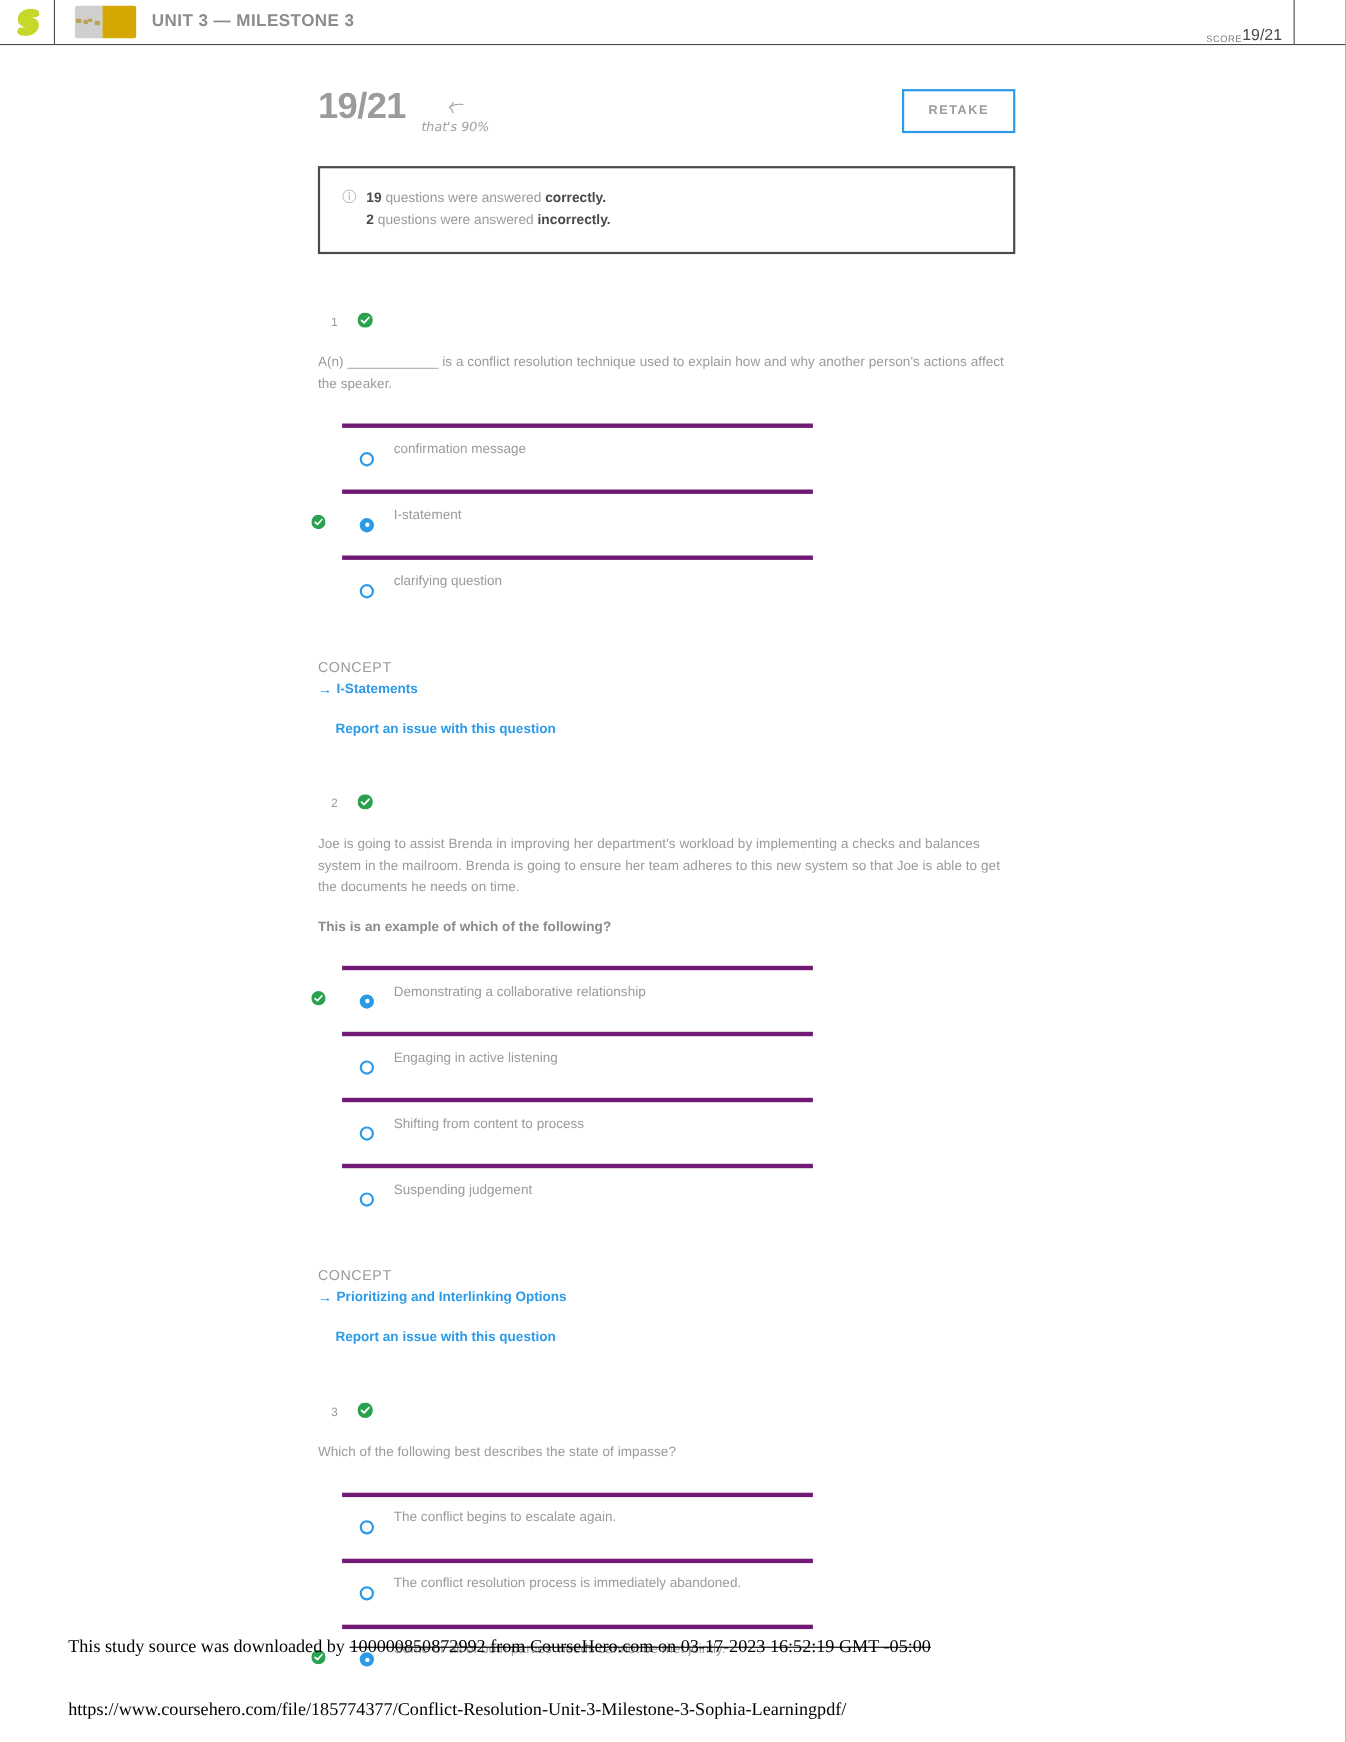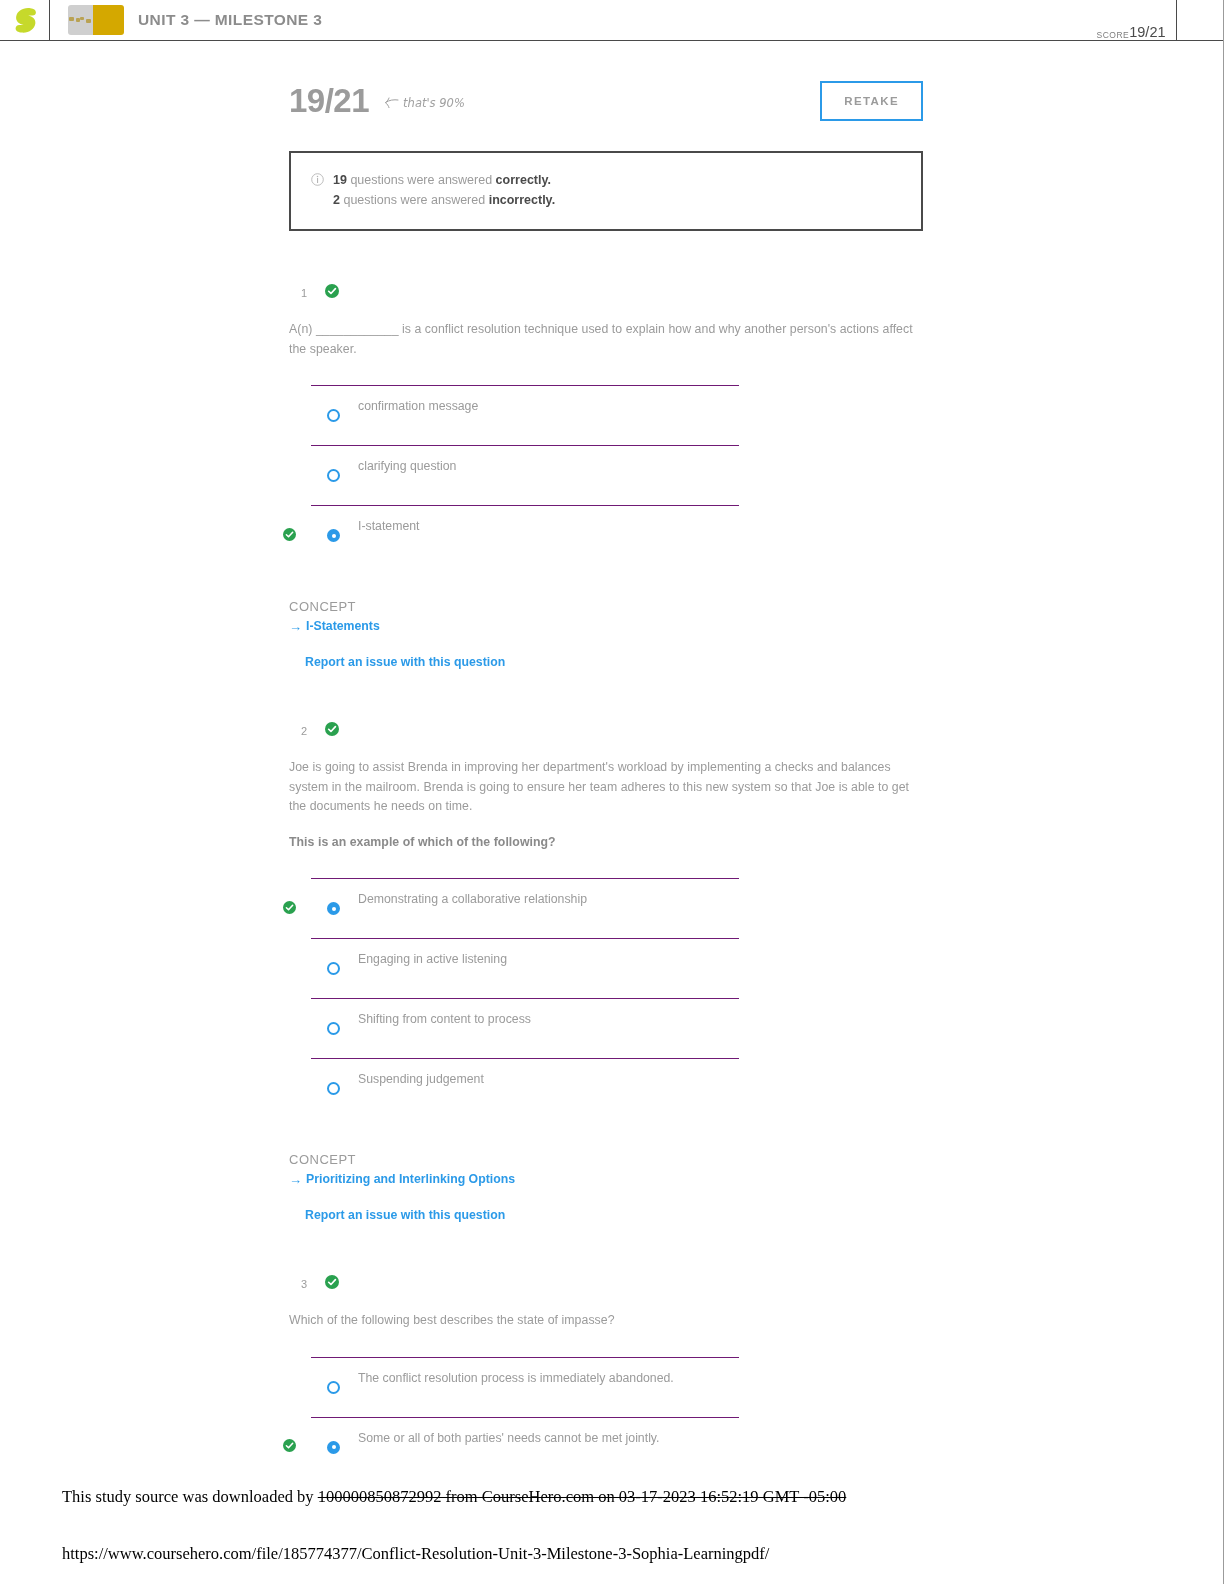--- a/index.html
+++ b/index.html
@@ -138,20 +138,21 @@
   .handwritten {
     display: flex;
     align-items: center;
     gap: 4px;
     color: #a0a0a0;
     font-size: 11.5px;
     font-style: italic;
     font-family: "DejaVu Sans", sans-serif;
     position: relative;
     top: -3px;
+    flex-direction: column;
   }
   .hand-arrow { width: 16px; height: 12px; display:block; }
   .retake-btn {
     border: 2px solid #2b9ae8;
     background: #ffffff;
     color: #9b9b9b;
     font-size: 11.5px;
     font-weight: bold;
     letter-spacing: 1.4px;
     padding: 12px 22px;
@@ -208,21 +209,21 @@
 
   .options {
     margin-top: 26px;
     padding-left: 0px;
   }
   .option-row {
     position: relative;
     display: flex;
     align-items: center;
     min-height: 60px;
-    border-top: 1px solid #701a75;
+    border-top: 4px solid #701a75;
     margin-left: 22px;
     width: 428px;
     box-sizing: border-box;
   }
   .option-row:last-child { }
   .correct-marker {
     position: absolute;
     left: -28px;
     top: 50%;
     transform: translateY(-50%);
@@ -386,32 +387,32 @@
   </svg></span>
     </div>
         <div class="q-text">A(n) ____________ is a conflict resolution technique used to explain how and why another person's actions affect the speaker.</div>
         <div class="options">
           <div class="option-row">
 
       <span class="radio"></span>
       <span class="option-label">confirmation message</span>
     </div>
           <div class="option-row">
-
-      <span class="radio"></span>
-      <span class="option-label">clarifying question</span>
-    </div>
-          <div class="option-row">
       <span class="correct-marker">
   <svg width="13" height="13" viewBox="0 0 16 16" xmlns="http://www.w3.org/2000/svg">
     <circle cx="8" cy="8" r="8" fill="#2aa14f"></circle>
     <path d="M4.2 8.3 L6.8 10.8 L11.9 5.3" stroke="#ffffff" stroke-width="1.9" fill="none" stroke-linecap="round" stroke-linejoin="round"></path>
   </svg></span>
       <span class="radio selected"></span>
       <span class="option-label">I-statement</span>
+    </div>
+          <div class="option-row">
+
+      <span class="radio"></span>
+      <span class="option-label">clarifying question</span>
     </div>
         </div>
         <div class="concept-block">
         <div class="concept-title">CONCEPT</div>
         <a class="concept-link">
           <span class="arrow-right">→</span>
           <span>I-Statements</span>
         </a>
         <a class="report-link">Report an issue with this question</a>
       </div>
@@ -469,20 +470,25 @@
   <svg width="14" height="14" viewBox="0 0 16 16" xmlns="http://www.w3.org/2000/svg">
     <circle cx="8" cy="8" r="8" fill="#2aa14f"></circle>
     <path d="M4.2 8.3 L6.8 10.8 L11.9 5.3" stroke="#ffffff" stroke-width="1.9" fill="none" stroke-linecap="round" stroke-linejoin="round"></path>
   </svg></span>
     </div>
         <div class="q-text">Which of the following best describes the state of impasse?</div>
         <div class="options">
           <div class="option-row">
 
       <span class="radio"></span>
+      <span class="option-label">The conflict begins to escalate again.</span>
+    </div>
+          <div class="option-row">
+
+      <span class="radio"></span>
       <span class="option-label">The conflict resolution process is immediately abandoned.</span>
     </div>
           <div class="option-row">
       <span class="correct-marker">
   <svg width="13" height="13" viewBox="0 0 16 16" xmlns="http://www.w3.org/2000/svg">
     <circle cx="8" cy="8" r="8" fill="#2aa14f"></circle>
     <path d="M4.2 8.3 L6.8 10.8 L11.9 5.3" stroke="#ffffff" stroke-width="1.9" fill="none" stroke-linecap="round" stroke-linejoin="round"></path>
   </svg></span>
       <span class="radio selected"></span>
       <span class="option-label">Some or all of both parties' needs cannot be met jointly.</span>

